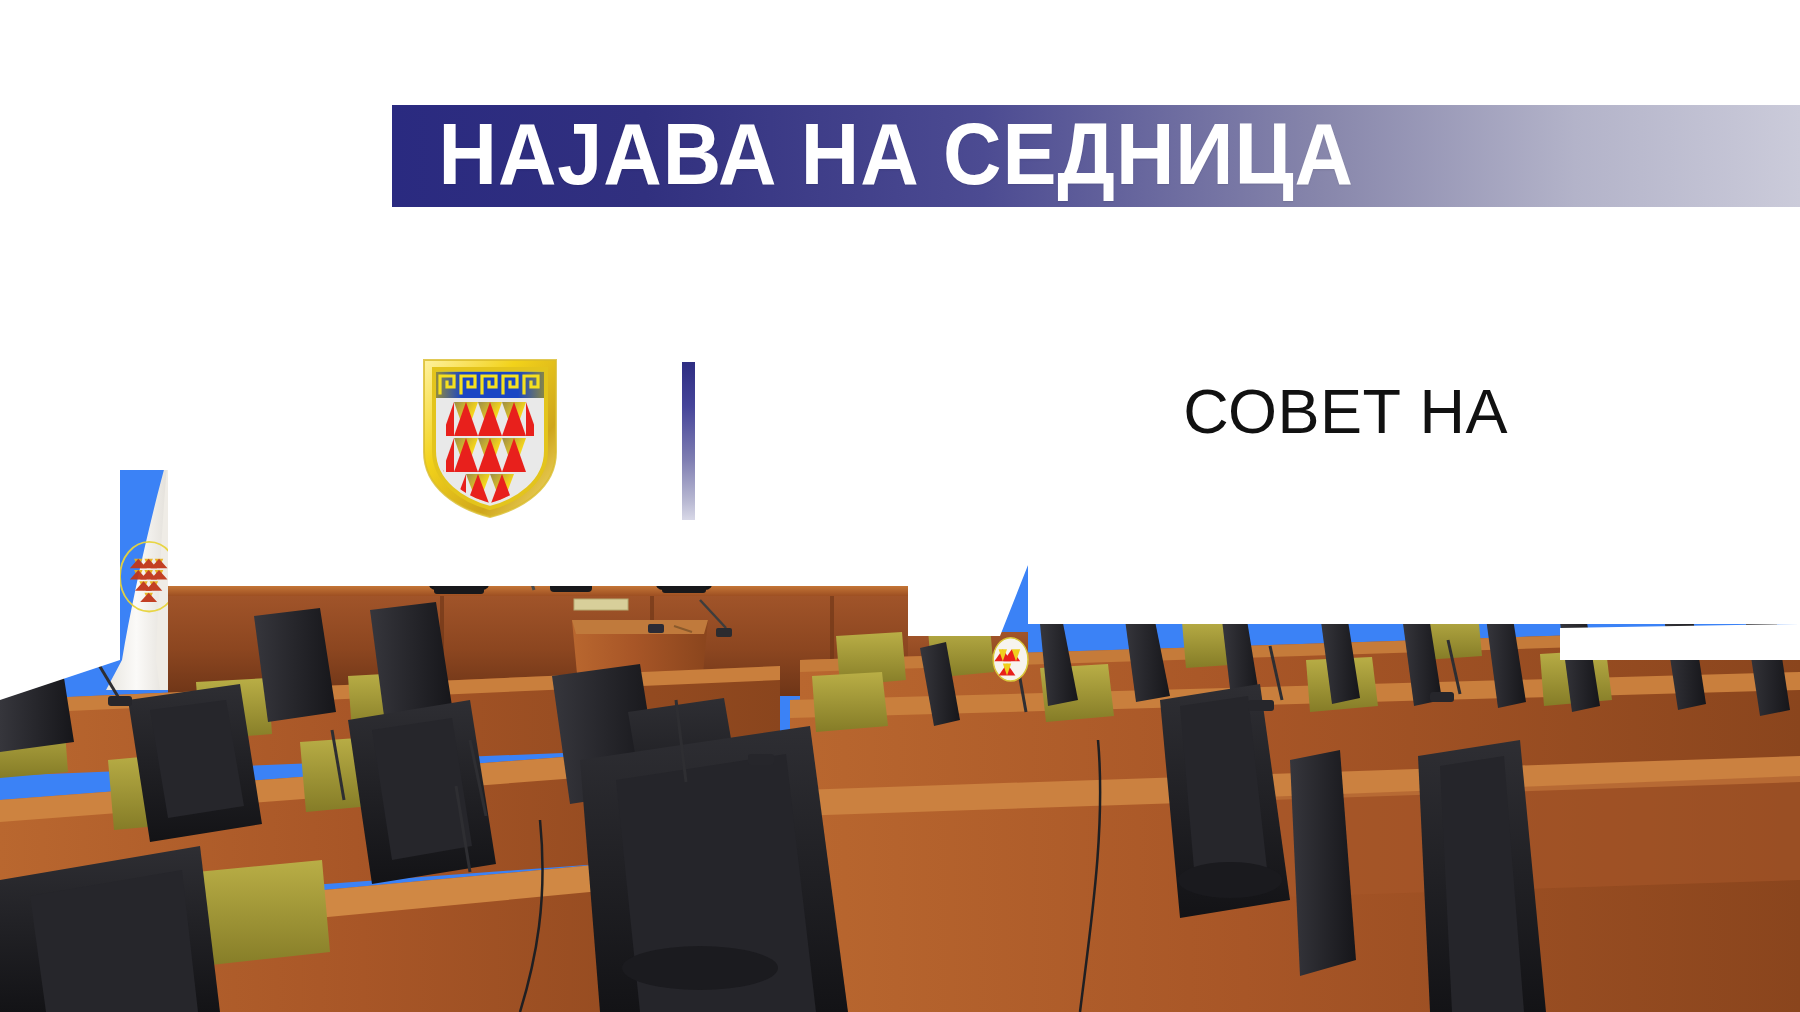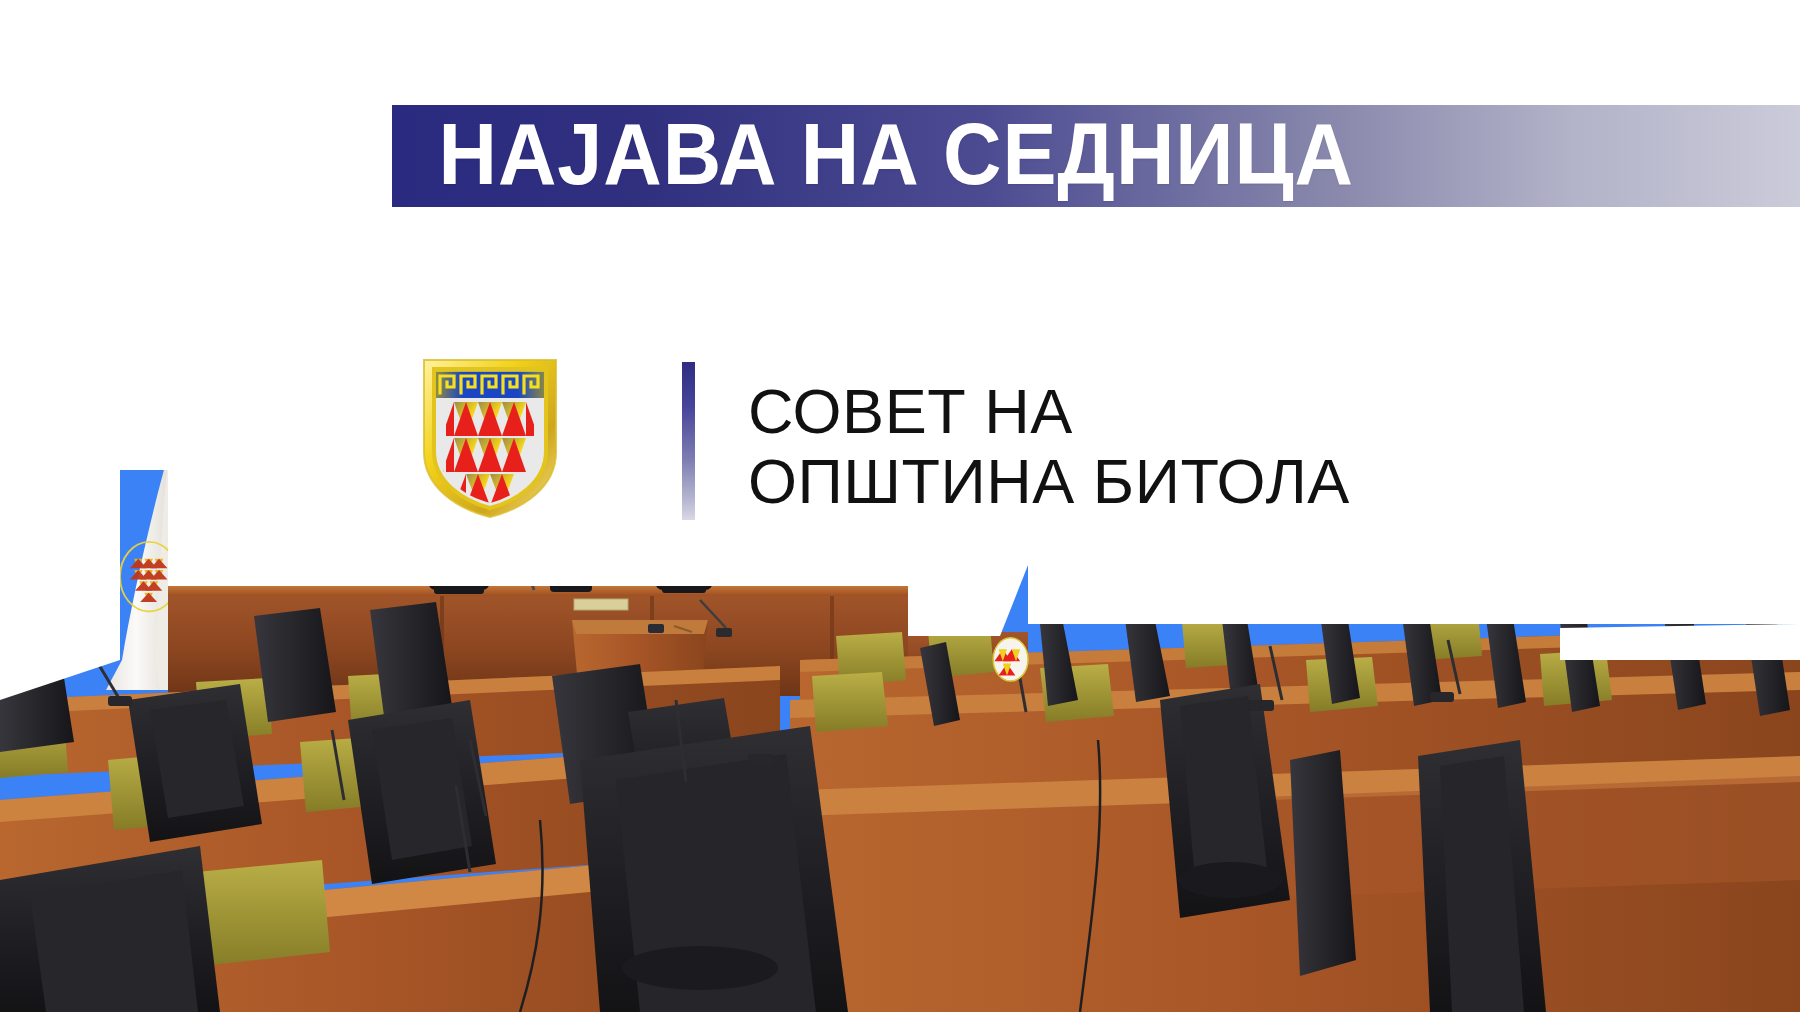--- a/index.html
+++ b/index.html
@@ -45,21 +45,21 @@
   
   .org-text{
     position:absolute;left:748px;top:376px;width:760px;
     color:#111111;
     font-size:63px;
     line-height:70px;
     font-weight:normal;
     letter-spacing:0.5px;
     white-space:nowrap;
   }
-  .org-line{display:block;}
+  .org-line{display:block;text-align:right;}
 
   
   .scene{position:absolute;left:0;top:0;width:1800px;height:1012px;overflow:hidden;pointer-events:none;}
   .scene svg{display:block;}
 </style>
 </head>
 <body>
 
 <div class="stage">
 
@@ -411,16 +411,15 @@
 
       <path d="M18 13 L130 13 L130 95 C130 126 101 145 74 152 C47 145 18 126 18 95 Z" fill="none" stroke="#e3c41c" stroke-width="4"></path>
       <path d="M8 4 L140 4 L140 96 C140 132 106 153 74 161 C42 153 8 132 8 96 Z" fill="none" stroke="#d9bb2a" stroke-width="2" opacity="0.8"></path>
     </svg>
   </div>
 
   <div class="divider"></div>
 
   <div class="org-text">
     <span class="org-line">СОВЕТ НА</span>
-    <span class="org-line">ОПШТИНА БИТОЛА</span>
   </div>
 
 </div>
 
 </body></html>

